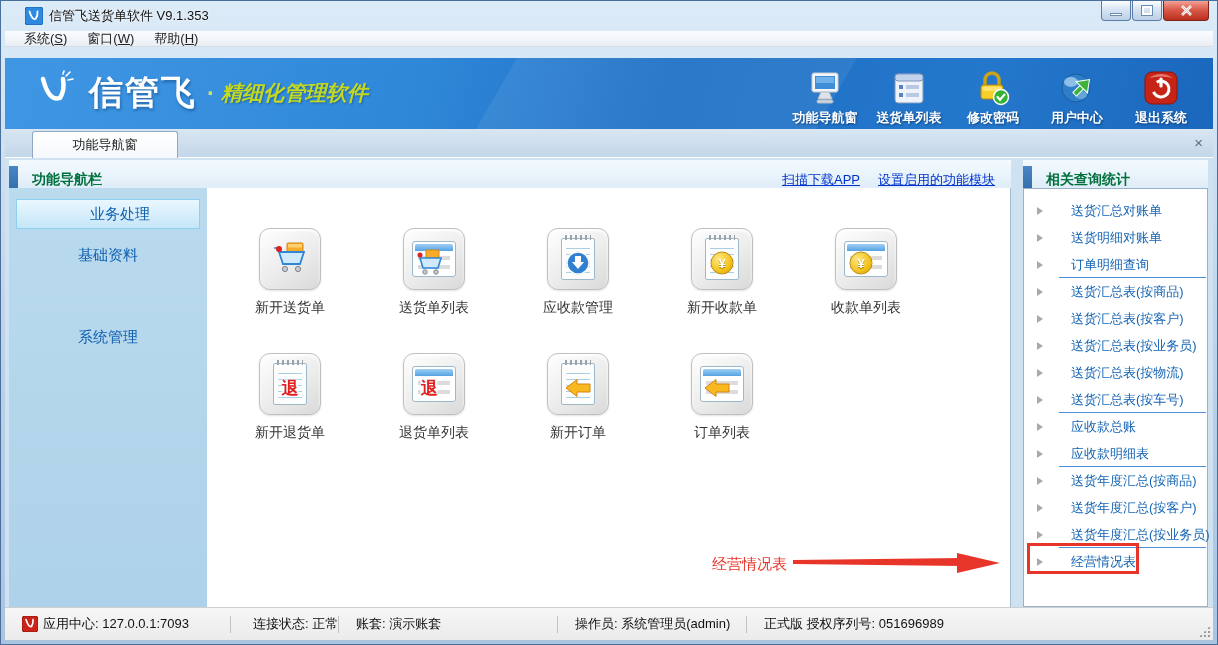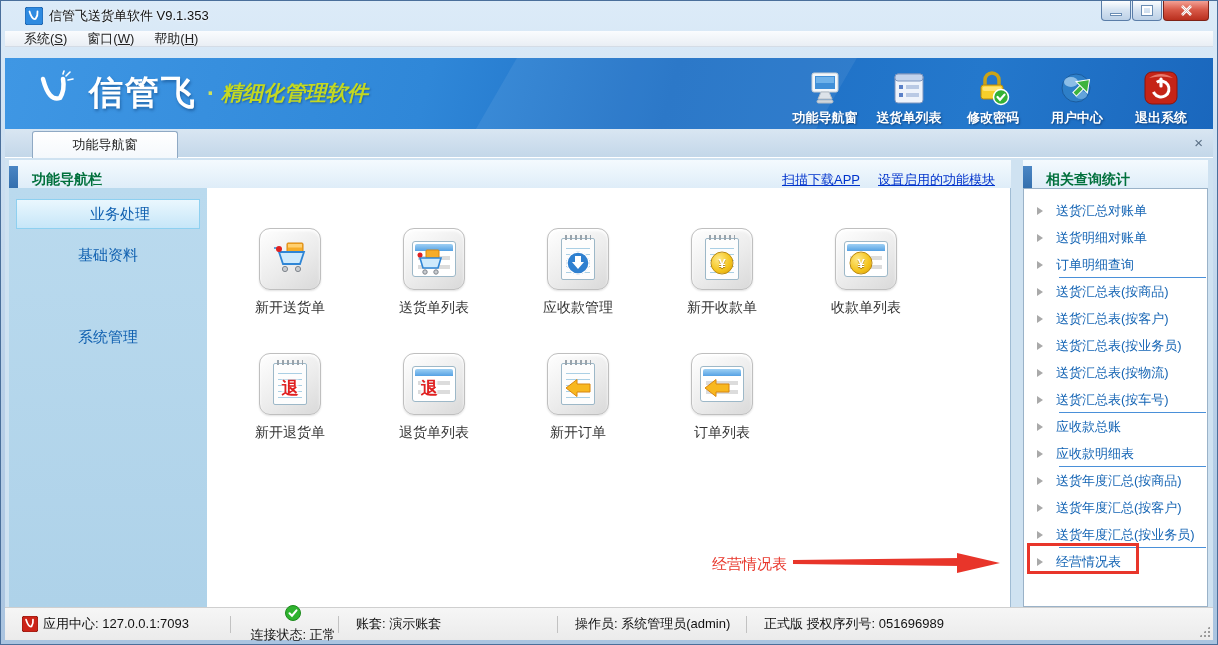--- a/index.html
+++ b/index.html
@@ -85,30 +85,30 @@
           display:flex; align-items:center; justify-content:center;
           background:radial-gradient(circle at 35% 32%,#ffe987,#f3c31b 60%,#d99d10); text-shadow:0 1px 1px #a8780a; }
   .ret { color:#e02020; font-weight:bold; font-size:17px; background:rgba(255,255,255,.7); line-height:1; }
 
   .annotation { position:absolute; left:505px; top:362px; display:flex; align-items:center; gap:6px; }
   .annot-text { font-size:15px; color:#e8352a; white-space:nowrap; }
 
   .rpanel { position:absolute; left:1018px; top:30px; width:185px; bottom:2px; background:#fff; border:1px solid #9ab2c8; }
   .qrow { position:relative; height:27px; display:flex; align-items:center; padding-left:13px; cursor:pointer; }
   .qrow:first-child { margin-top:8px; }
-  .qlabel { font-size:13px; color:#1464b4; margin-left:13px; white-space:nowrap; }
+  .qlabel { font-size:13px; color:#1464b4; margin-left:28px; white-space:nowrap; }
   .tri { width:0; height:0; border-left:6px solid #a9a9a9; border-top:4px solid transparent; border-bottom:4px solid transparent; }
   .qrow.div::before { content:""; position:absolute; left:35px; right:1px; bottom:0; height:1px; background:#4a90d9; }
   .redbox { position:absolute; left:3px; top:354px; width:112px; height:31px; border:3px solid #e8352a; z-index:3; pointer-events:none; }
 
   
   .statusbar { position:absolute; bottom:4px; left:4px; right:4px; height:33px; background:linear-gradient(#f6f6f6,#ebebeb);
                border-top:1px solid #cfcfcf; display:flex; align-items:center; font-size:13px; color:#111; }
   .seg { display:flex; align-items:center; gap:5px; padding-left:17px; white-space:nowrap; }
-  .s1 { width:225px; } .s2 { width:107px;flex-direction:column; } .s3 { width:218px; } .s4 { width:188px; }
+  .s1 { width:225px; } .s2 { width:107px; } .s3 { width:218px; } .s4 { width:188px; }
   .sep { width:1px; height:17px; background:#c2c2c2; }
   .grip { position:absolute; right:3px; bottom:3px; width:11px; height:11px;
           background-image:radial-gradient(#9a9a9a 1px,transparent 1.2px); background-size:4px 4px;
           clip-path:polygon(100% 0,100% 100%,0 100%); }
 </style>
 </head>
 <body>
 
 <div class="frame">
 

